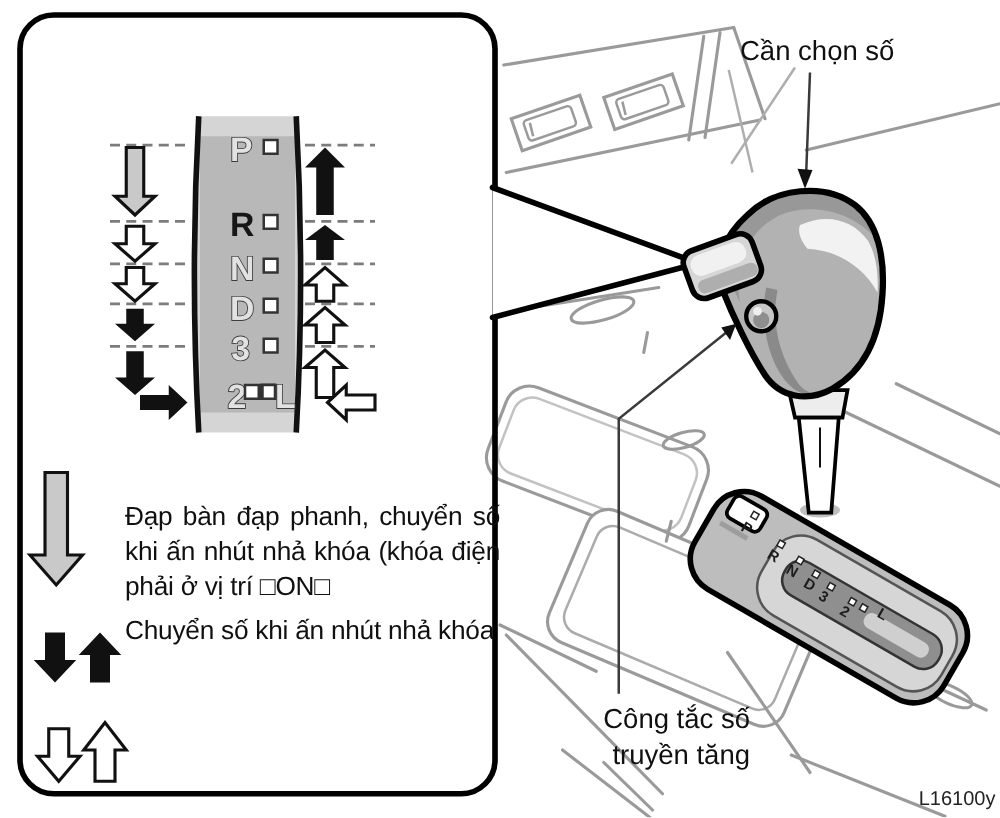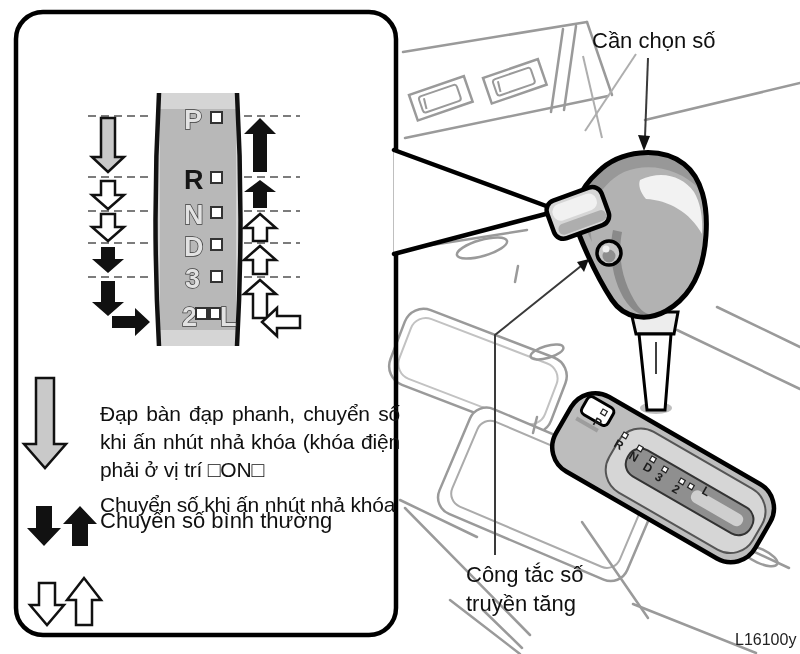--- a/index.html
+++ b/index.html
@@ -1,19 +1,19 @@
 <!DOCTYPE html>
 <html><head>
 <meta charset="utf-8">
 <style>
   html,body{margin:0;padding:0;background:#ffffff;}
   .stage{position:relative;width:800px;height:654px;background:#fff;overflow:hidden;
          font-family:"Liberation Sans",sans-serif;color:#111;}
   .stage svg{position:absolute;left:0;top:0;}
-  .txt{position:absolute;color:#101010;}
+  .txt{position:absolute;color:#101010;text-align:right;}
   .just{text-align:justify;text-justify:inter-word;margin-top:44px;}
   .b1{left:100px;top:356px;width:300px;font-size:21px;line-height:28px;letter-spacing:-0.2px;}
   .b2{left:100px;top:447px;width:300px;font-size:21px;line-height:28px;letter-spacing:-0.2px;}
   .b3{left:100px;top:508px;font-size:22px;white-space:nowrap;}
   .b4{left:100px;top:538px;width:298px;font-size:19px;line-height:26px;letter-spacing:-0.45px;}
   .lbl-selector{left:592px;top:28px;font-size:22px;white-space:nowrap;}
   .lbl-od{left:466px;top:560px;width:134px;font-size:22px;line-height:29px;}
   .fig-code{left:735px;top:631px;font-size:16px;color:#222;}
   .gl{font:bold 27px "Liberation Sans",sans-serif;fill:#e2e2e2;stroke:#3c3c3c;stroke-width:1.4px;paint-order:stroke;}
   .gl.solid{fill:#161616;stroke:none;}
@@ -213,18 +213,17 @@
       <path class="blk" d="M36 506 L52 506 L52 528 L61 528 L44 546 L27 528 L36 528 Z"></path>
       <path class="blk" d="M72 546 L88 546 L88 524 L97 524 L80 506 L63 524 L72 524 Z"></path>
       <path class="wht" d="M39 583 L55 583 L55 605 L64 605 L47 625 L30 605 L39 605 Z"></path>
       <path class="wht" d="M76 625 L92 625 L92 600 L101 600 L84 578 L67 600 L76 600 Z"></path>
     </g>
   </g>
 </svg>
 
 <div class="txt b1 just">Đạp bàn đạp phanh, chuyển số khi ấn nhút nhả khóa (khóa điện phải ở vị trí □ON□</div>
 <div class="txt b2 just">Chuyển số khi ấn nhút nhả khóa</div>
-<div class="txt b3">Chuyển số bình thường</div>
 <div class="txt lbl-selector">Cần chọn số</div>
 <div class="txt lbl-od">Công tắc số truyền tăng</div>
 <div class="txt fig-code">L16100y</div>
 
 </div>
 
 </body></html>

